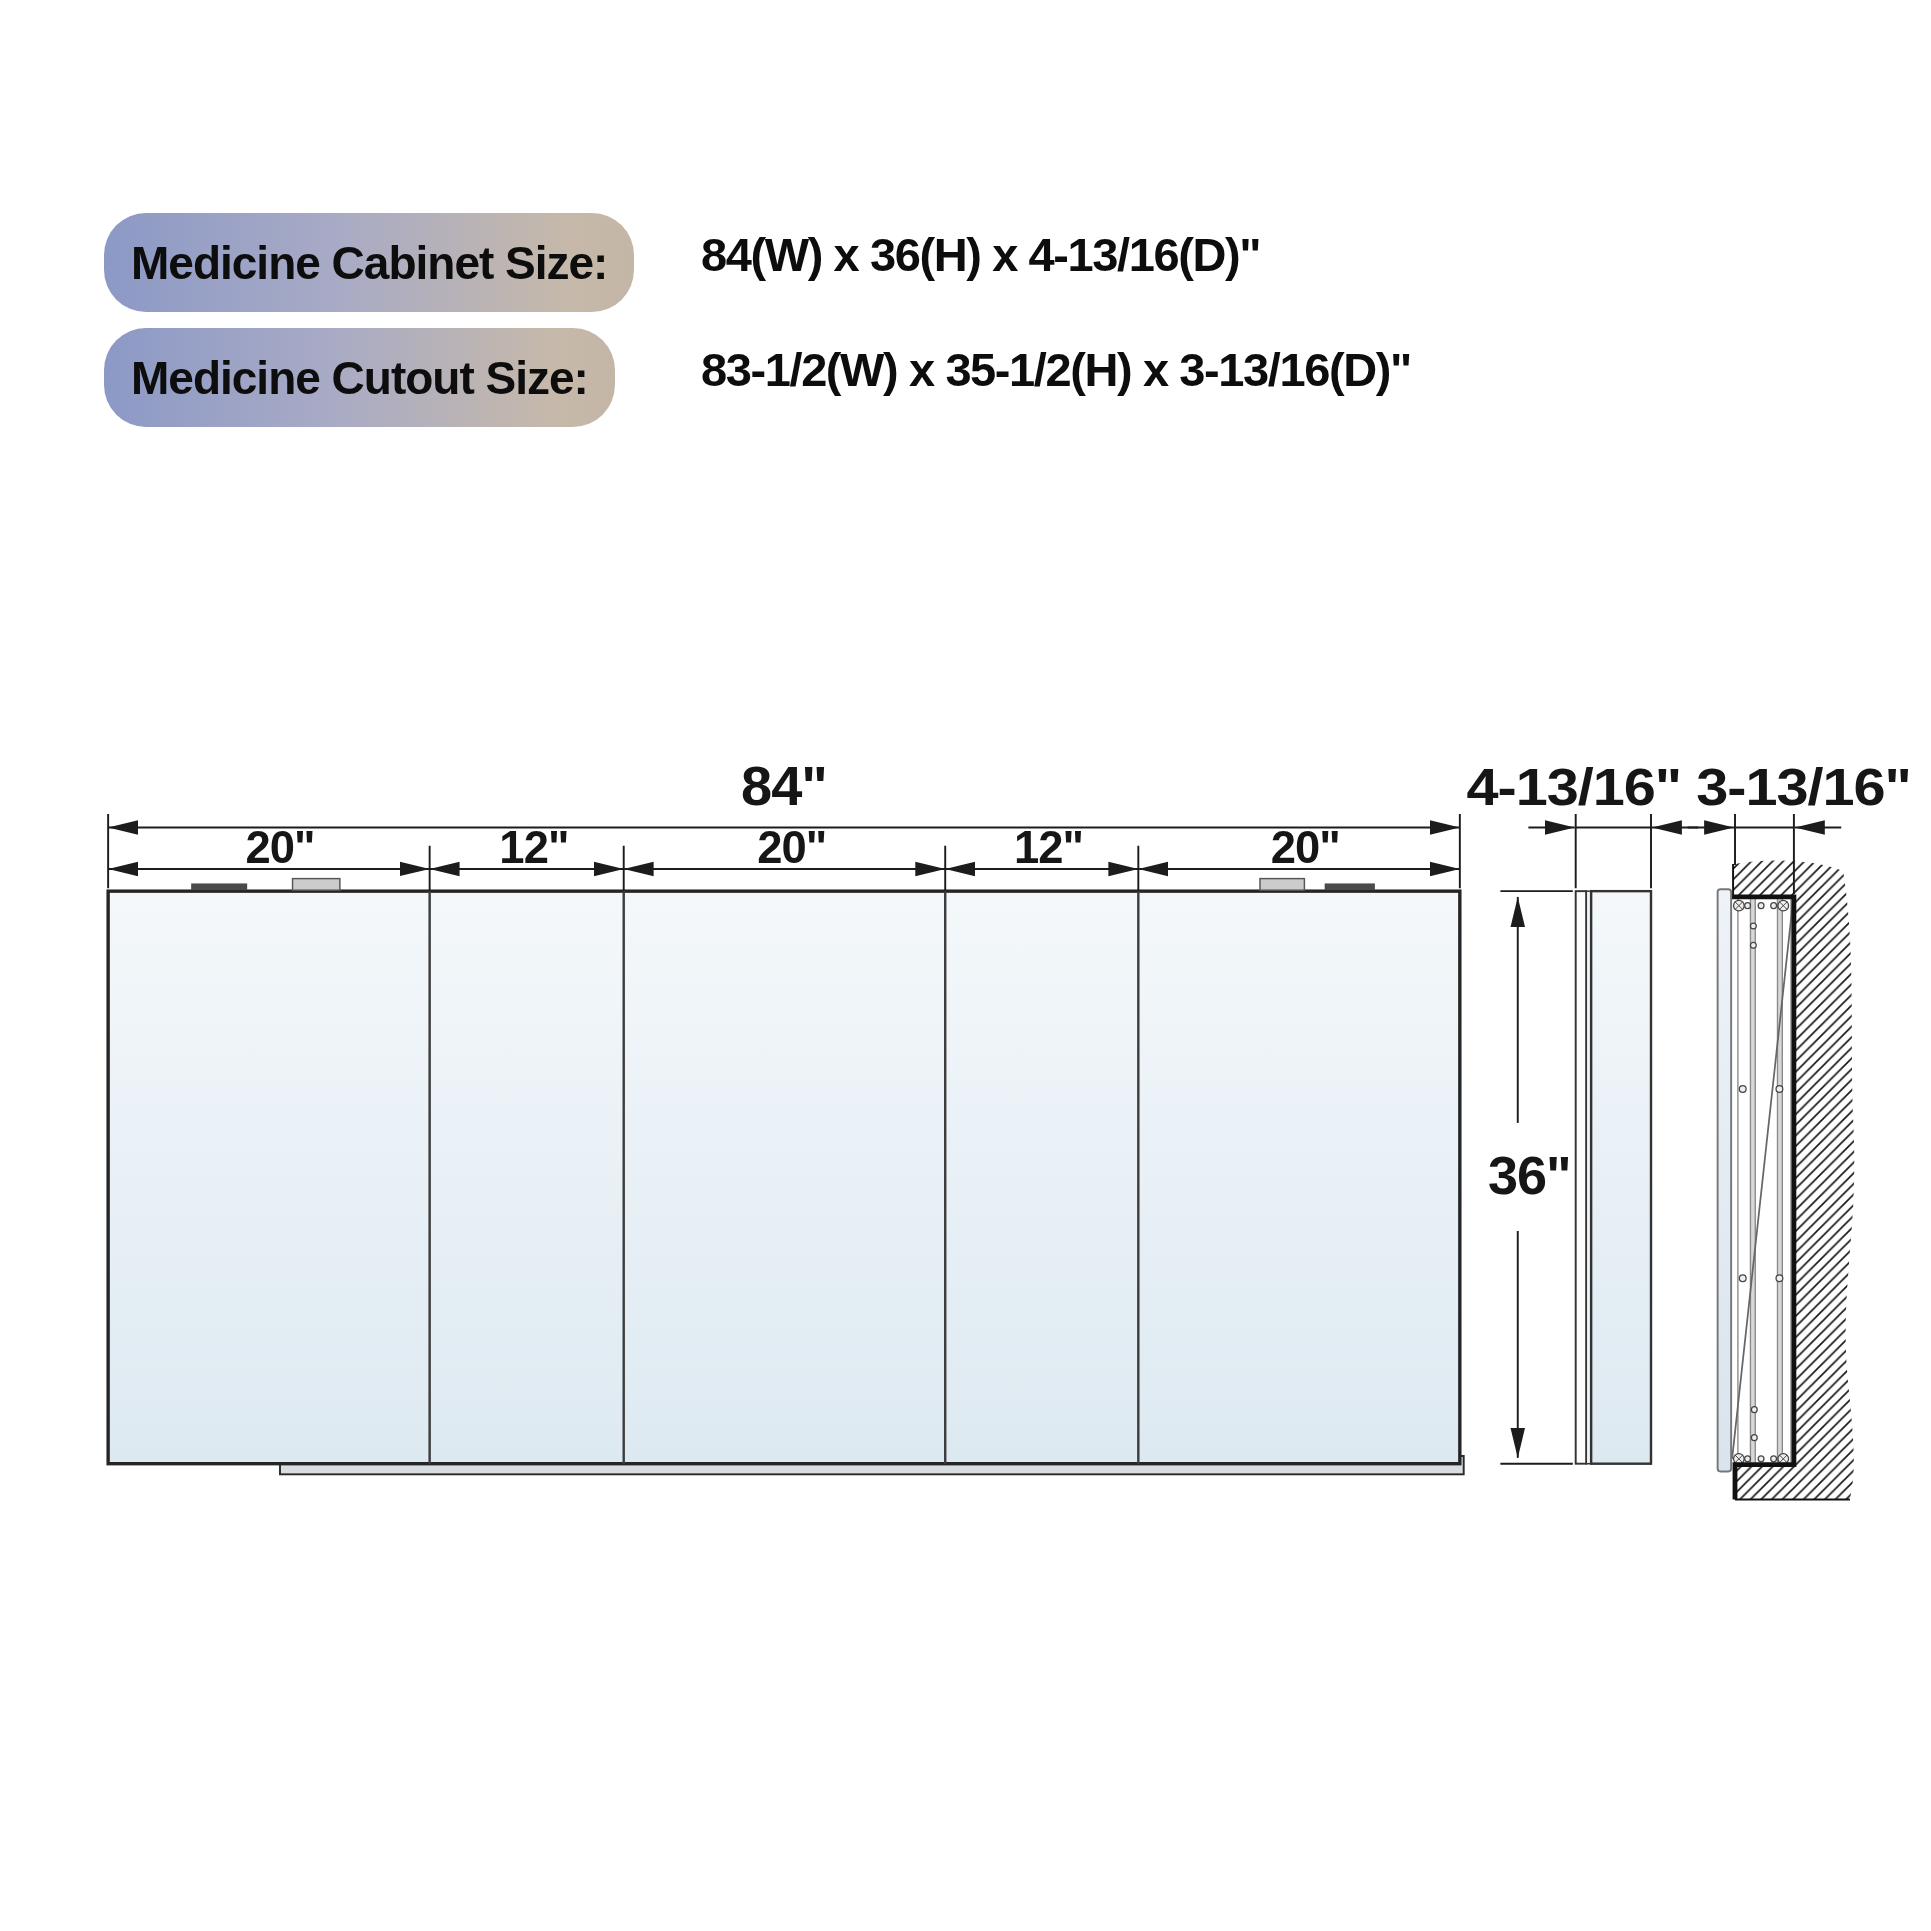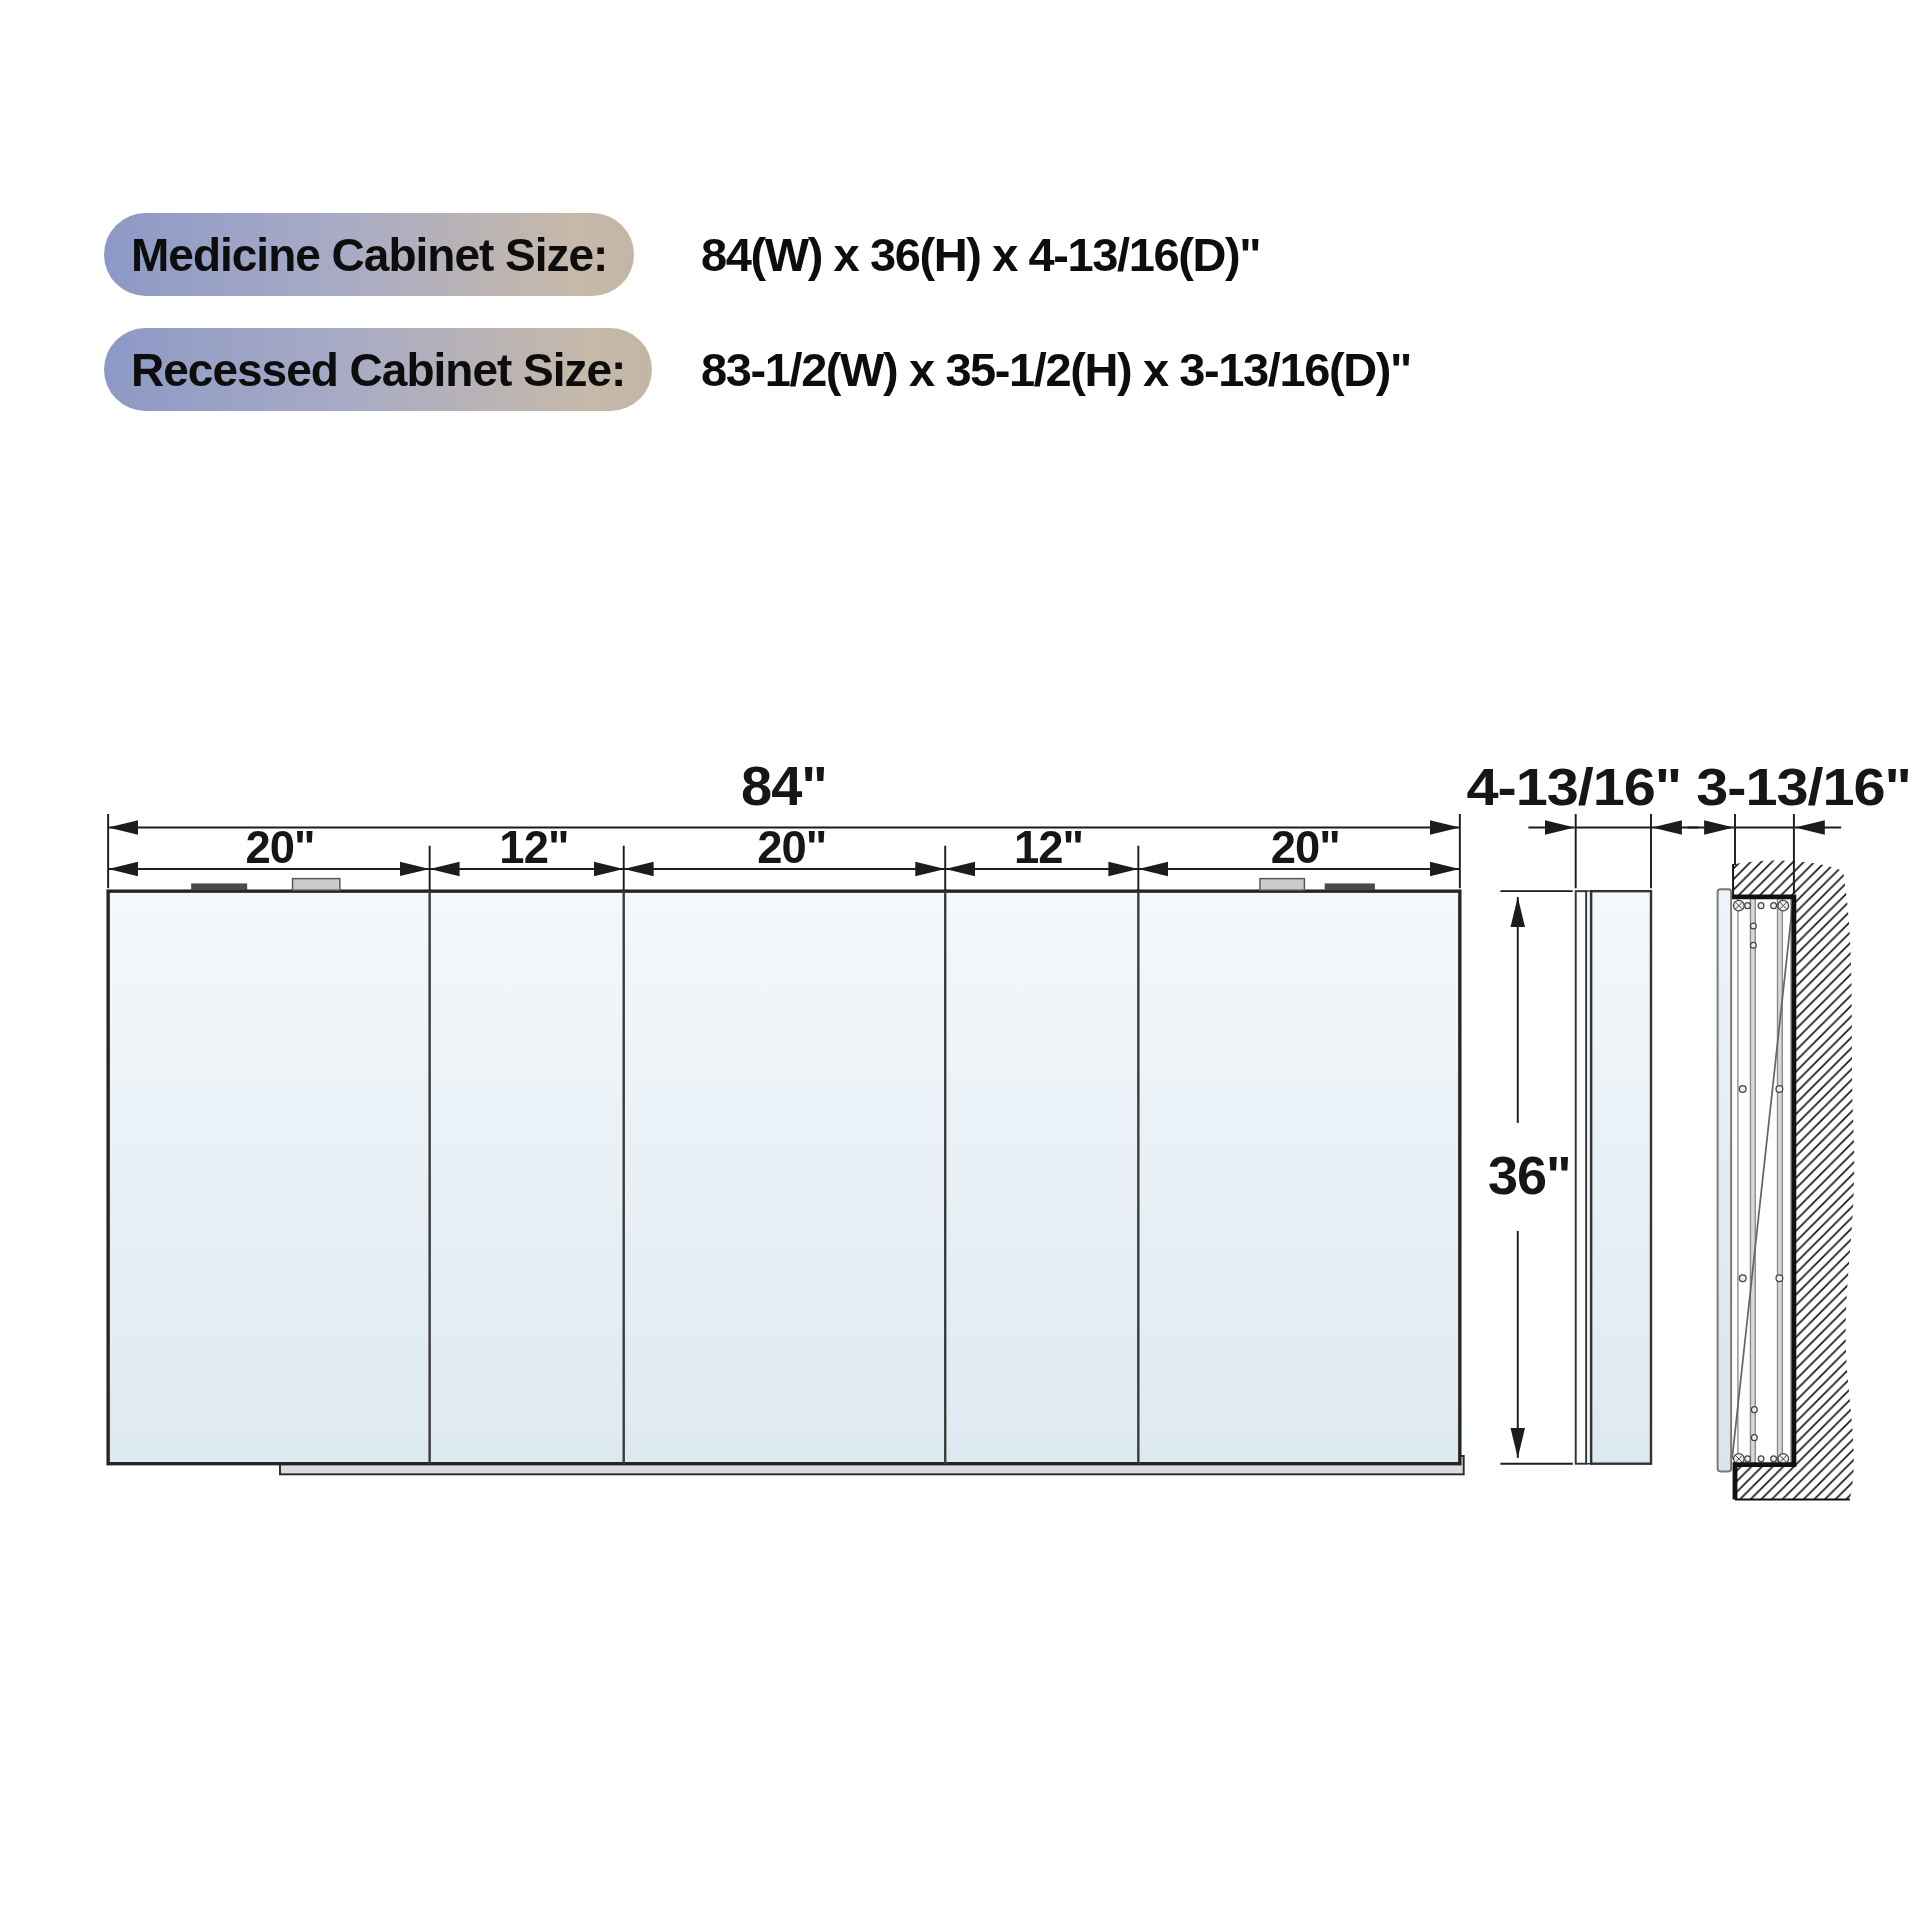--- a/index.html
+++ b/index.html
@@ -1,19 +1,19 @@
 <!DOCTYPE html>
 <html><head>
 <meta charset="utf-8">
 <style>
   html,body{margin:0;padding:0;background:#ffffff;}
   #canvas{position:relative;width:1931px;height:1931px;background:#ffffff;overflow:hidden;
           font-family:"Liberation Sans","DejaVu Sans",sans-serif;}
   .pill{position:absolute;display:inline-flex;align-items:center;height:83px;border-radius:42px;
-        padding:0 27px;background:linear-gradient(90deg,#8c99c6 0%,#a9abc5 45%,#c6b9aa 88%,#c3b6a7 100%);}
+        padding:8px 27px;background:linear-gradient(90deg,#8c99c6 0%,#a9abc5 45%,#c6b9aa 88%,#c3b6a7 100%);}
   .pill-label{font-size:46px;font-weight:700;color:#0d0d0d;letter-spacing:-1px;white-space:nowrap;}
   .spec-value{position:absolute;display:flex;align-items:center;height:83px;
               font-size:47px;font-weight:700;color:#0d0d0d;letter-spacing:-1.4px;white-space:nowrap;}
   #pill-cabinet{left:104px;top:213px;}
   #value-cabinet{left:701px;top:213px;}
   #pill-cutout{left:104px;top:328px;}
   #value-cutout{left:701px;top:328px;}
   svg{position:absolute;left:0;top:0;}
   svg text{font-family:"Liberation Sans","DejaVu Sans",sans-serif;font-weight:700;fill:#161616;}
   .dim-text{letter-spacing:-1px;}
@@ -23,21 +23,21 @@
 <body>
 
 <div id="canvas">
 
   <div class="pill" id="pill-cabinet">
     <span class="pill-label">Medicine Cabinet Size:</span>
   </div>
   <div class="spec-value" id="value-cabinet">84(W) x 36(H) x 4-13/16(D)"</div>
 
   <div class="pill" id="pill-cutout">
-    <span class="pill-label">Recessed Cabinet Size:</span>
+    <span class="pill-label">Medicine Cutout Size:</span>
   </div>
   <div class="spec-value" id="value-cutout">83-1/2(W) x 35-1/2(H) x 3-13/16(D)"</div>
 
   <svg width="1931" height="1931" viewBox="0 0 2000 2000">
     <defs>
       <linearGradient id="gMirror" x1="0" y1="0" x2="0" y2="1">
         <stop offset="0" stop-color="#f4f8fb"></stop>
         <stop offset="1" stop-color="#dde9f1"></stop>
       </linearGradient>
       <linearGradient id="gFlange" x1="0" y1="0" x2="0" y2="1">

